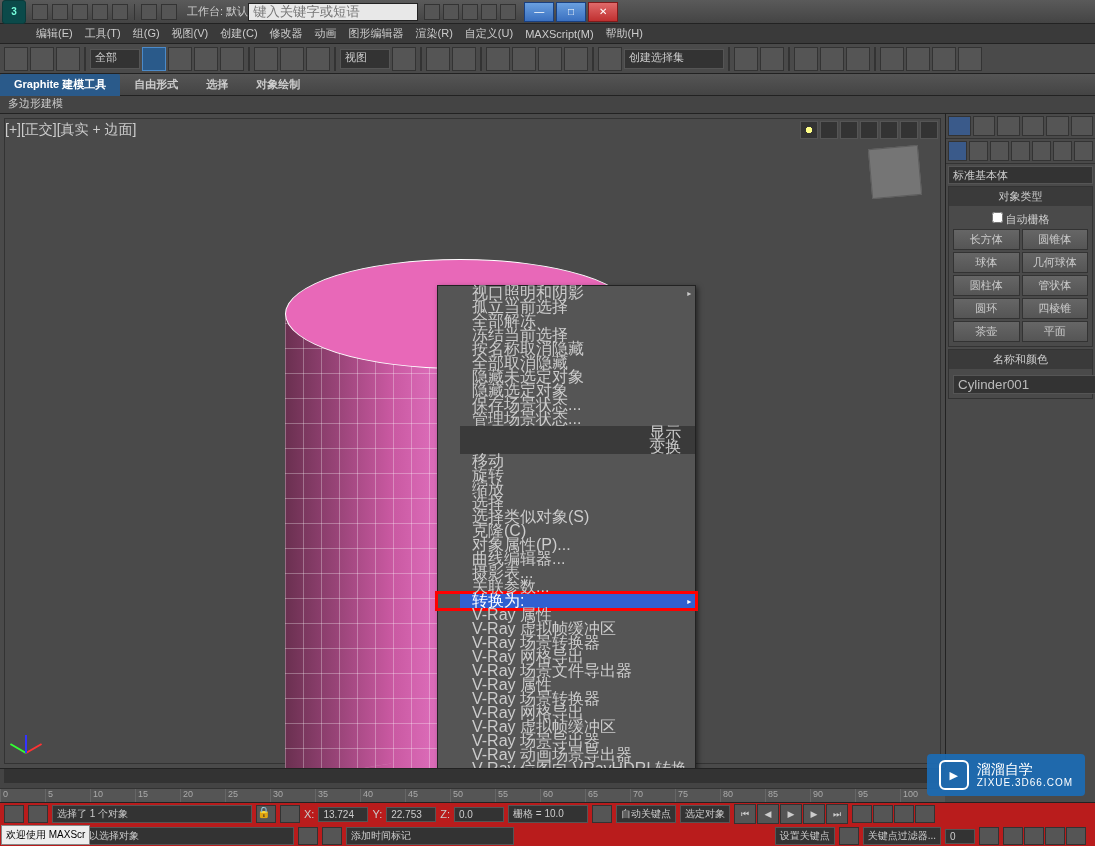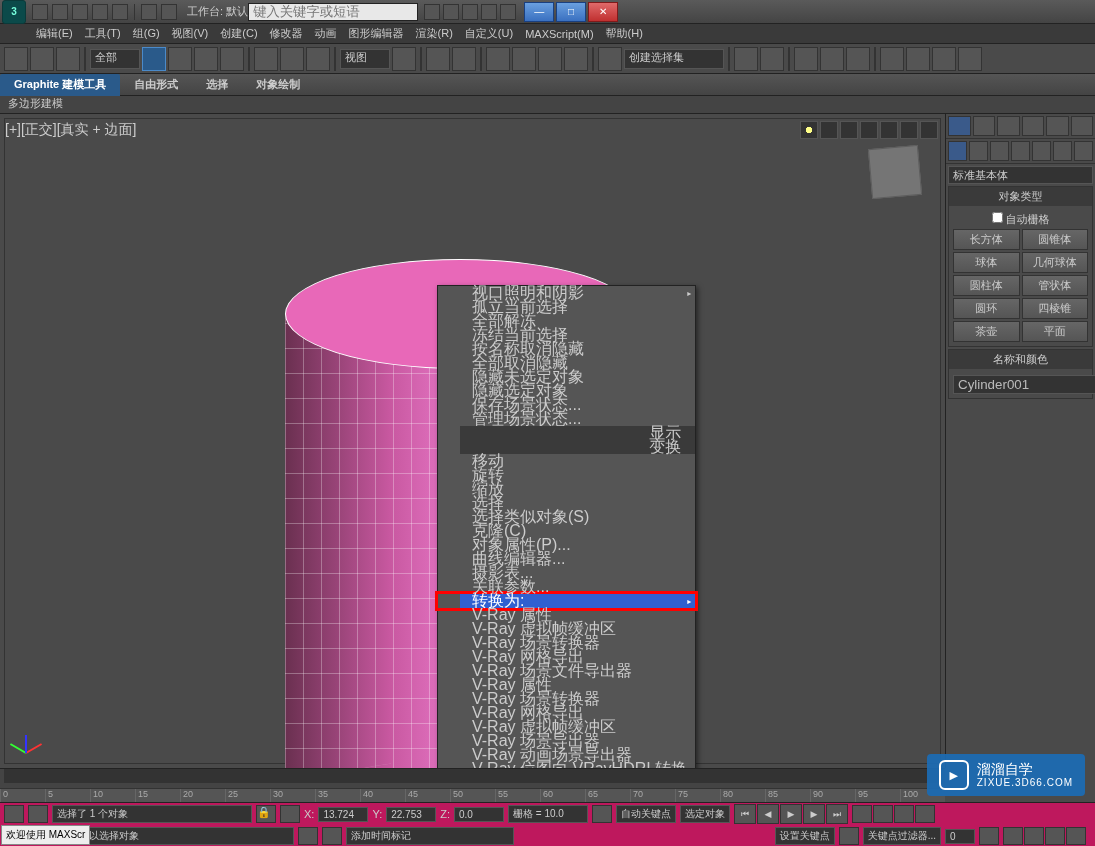--- a/index.html
+++ b/index.html
@@ -81,21 +81,21 @@
 .btn-grid .gb { background:linear-gradient(#666,#555); border:1px solid #333; text-align:center; padding:2px; font-size:11px;}
 .name-row { display:flex; gap:2px; margin-top:2px;}
 .name-row .nin { flex:1; background:#333; border:1px solid #555; padding:1px 4px; color:#bbb;}
 
 
 .timeline { position:absolute; left:0; right:150px; bottom:58px; height:20px; background:#444; border-top:1px solid #222;}
 .timeline .slider-area{ height:14px; background:#333; margin:0 4px; position:relative;}
 .time-label{ position:absolute; left:30px; top:2px; font-size:10px; color:#ccc;}
 .ruler { position:absolute; left:0; right:150px; bottom:44px; height:14px; background:#555; border-top:1px solid #333; display:flex;}
 .ruler span { flex:1; font-size:9px; color:#aaa; border-left:1px solid #666; padding-left:2px;}
-.status { position:absolute; left:0; right:0; bottom:0; height:44px; background:#be185d; border-top:1px solid #222;}
+.status { position:absolute; left:0; right:0; bottom:0; height:44px; background:#b91c1c; border-top:1px solid #222;}
 .status-row1 { height:22px; display:flex; align-items:center; padding:0 4px; gap:4px;}
 .status-row2 { height:22px; display:flex; align-items:center; padding:0 4px; gap:4px;}
 .sfield { background:#333; border:1px solid #555; padding:1px 4px; font-size:10px; color:#ccc;}
 .sbtn { width:20px; height:18px; background:#555; border:1px solid #333;}
 .playback { display:flex; gap:1px;}
 .playback .pb { width:22px; height:20px; background:#555; border:1px solid #333; display:flex; align-items:center; justify-content:center; font-size:9px;}
 .nav-btns { display:flex; flex-wrap:wrap; width:88px; gap:1px;}
 .nav-btns .nb { width:20px; height:18px; background:#555; border:1px solid #333;}
 .welcome { position:absolute; bottom:1px; left:1px; background:#eee; color:#000; border:1px solid #888; padding:2px 4px; font-size:10px;}
 

